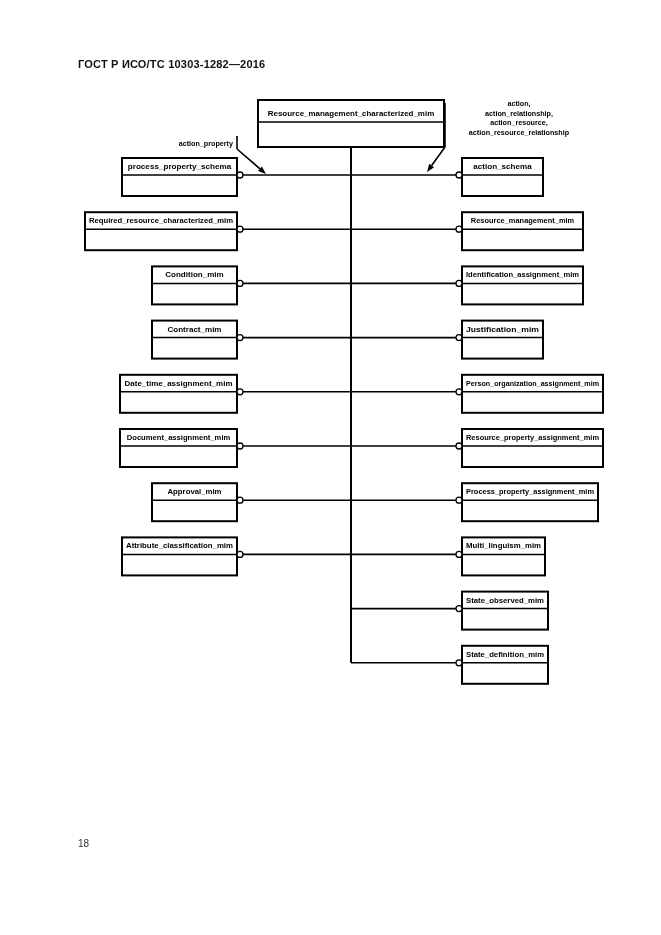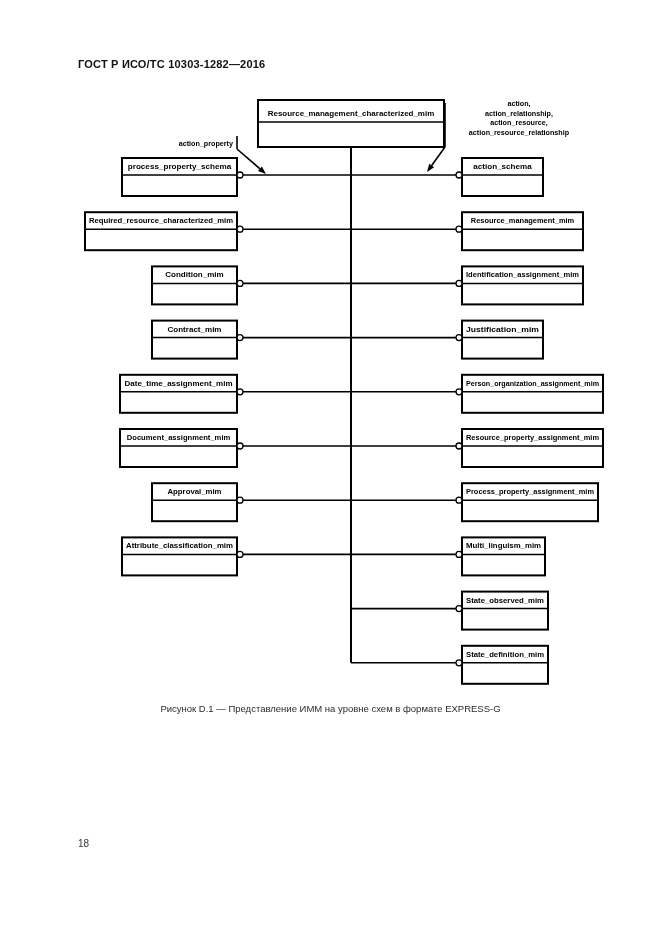--- a/index.html
+++ b/index.html
@@ -132,15 +132,14 @@
       <line x1="237" y1="149" x2="259.94072030719536" y2="168.77648302344429" stroke="#000000" stroke-width="1.6"></line>
       <polygon points="266,174 257.981901440987,171.04871290824602 261.89953917340375,166.50425313864255" fill="#000000"></polygon>
       <text x="519" y="106" text-anchor="middle" font-size="7.2" font-weight="bold" fill="#000000">action,</text>
       <text x="519" y="115.7" text-anchor="middle" font-size="7.2" font-weight="bold" fill="#000000">action_relationship,</text>
       <text x="519" y="125.4" text-anchor="middle" font-size="7.2" font-weight="bold" fill="#000000">action_resource,</text>
       <text x="519" y="135.1" text-anchor="middle" font-size="7.2" font-weight="bold" fill="#000000">action_resource_relationship</text>
       <line x1="445" y1="103" x2="445" y2="147" stroke="#000000" stroke-width="1.6"></line>
       <line x1="445" y1="147" x2="431.6744378067606" y2="165.50772526838804" stroke="#000000" stroke-width="1.6"></line>
       <polygon points="427,172 429.2398347824061,163.75481109085283 434.10904083111507,167.26063944592326" fill="#000000"></polygon>
     </svg>
-  <div class="caption">Рисунок D.1 — Представление ИММ на уровне схем в формате EXPRESS-G</div>
   <div class="pagenum">18</div>
 </div>
 
 </body></html>

